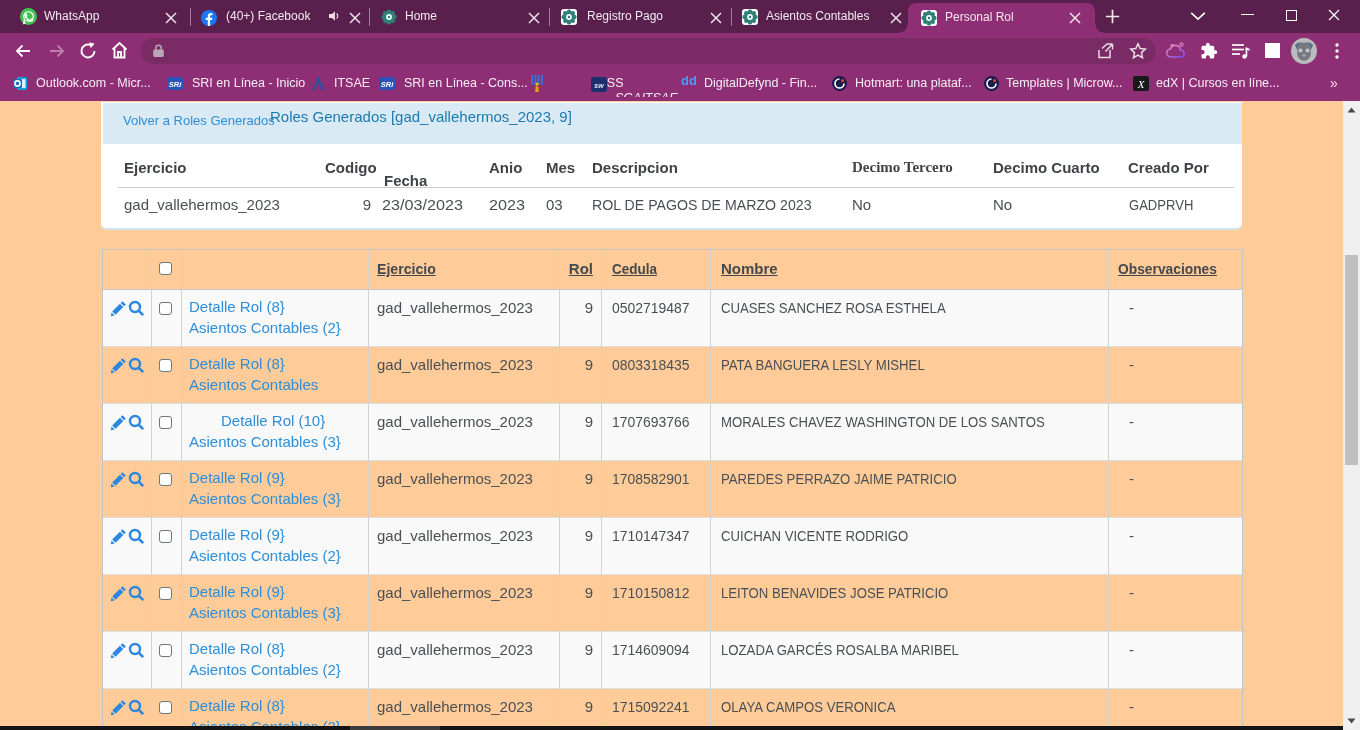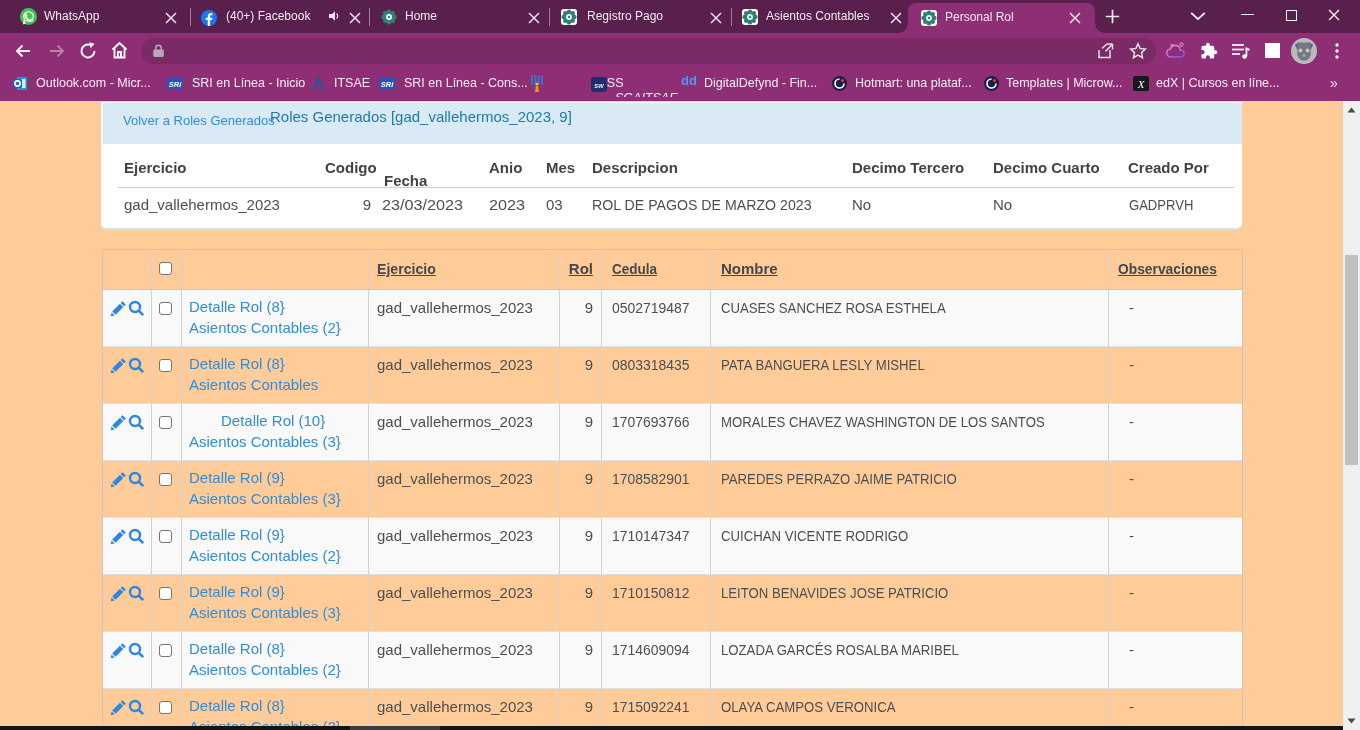--- a/index.html
+++ b/index.html
@@ -290,21 +290,21 @@
       <div class="a" id="bluebar">
         <div class="a lnk" style="left:20px;top:10px;font-size:13px;">Volver a Roles Generados</div>
         <div class="a" style="left:167px;top:5px;font-size:15px;color:#1d7aae;">Roles Generados [gad_vallehermos_2023, 9]</div>
       </div>
       <div class="a hdr1" style="left:23px;top:57px;">Ejercicio</div>
       <div class="a hdr1" style="left:224px;top:57px;width:46px;text-align:right;">Codigo</div>
       <div class="a hdr1" style="left:283px;top:70px;">Fecha</div>
       <div class="a hdr1" style="left:388px;top:57px;">Anio</div>
       <div class="a hdr1" style="left:445px;top:57px;">Mes</div>
       <div class="a hdr1" style="left:491px;top:57px;">Descripcion</div>
-      <div class="a hdr1" style="left:751px;top:57px;">Decimo Tercero</div>
+      <div class="a hdr1" style="left:751px;top:57px;font-family:Liberation Serif, serif;">Decimo Tercero</div>
       <div class="a hdr1" style="left:892px;top:57px;">Decimo Cuarto</div>
       <div class="a hdr1" style="left:1027px;top:57px;">Creado Por</div>
       <div class="a rule" style="left:17px;top:85px;width:1116px;"></div>
       <div class="a dat" style="left:23px;top:94px;">gad_vallehermos_2023</div>
       <div class="a dat" style="left:224px;top:94px;width:46px;text-align:right;">9</div>
       <div class="a dat wx108" style="left:281px;top:94px;">23/03/2023</div>
       <div class="a dat wx108" style="left:388px;top:94px;">2023</div>
       <div class="a dat" style="left:445px;top:94px;">03</div>
       <div class="a dat cx82" style="left:491px;top:94px;">ROL DE PAGOS DE MARZO 2023</div>
       <div class="a dat" style="left:751px;top:94px;">No</div>

